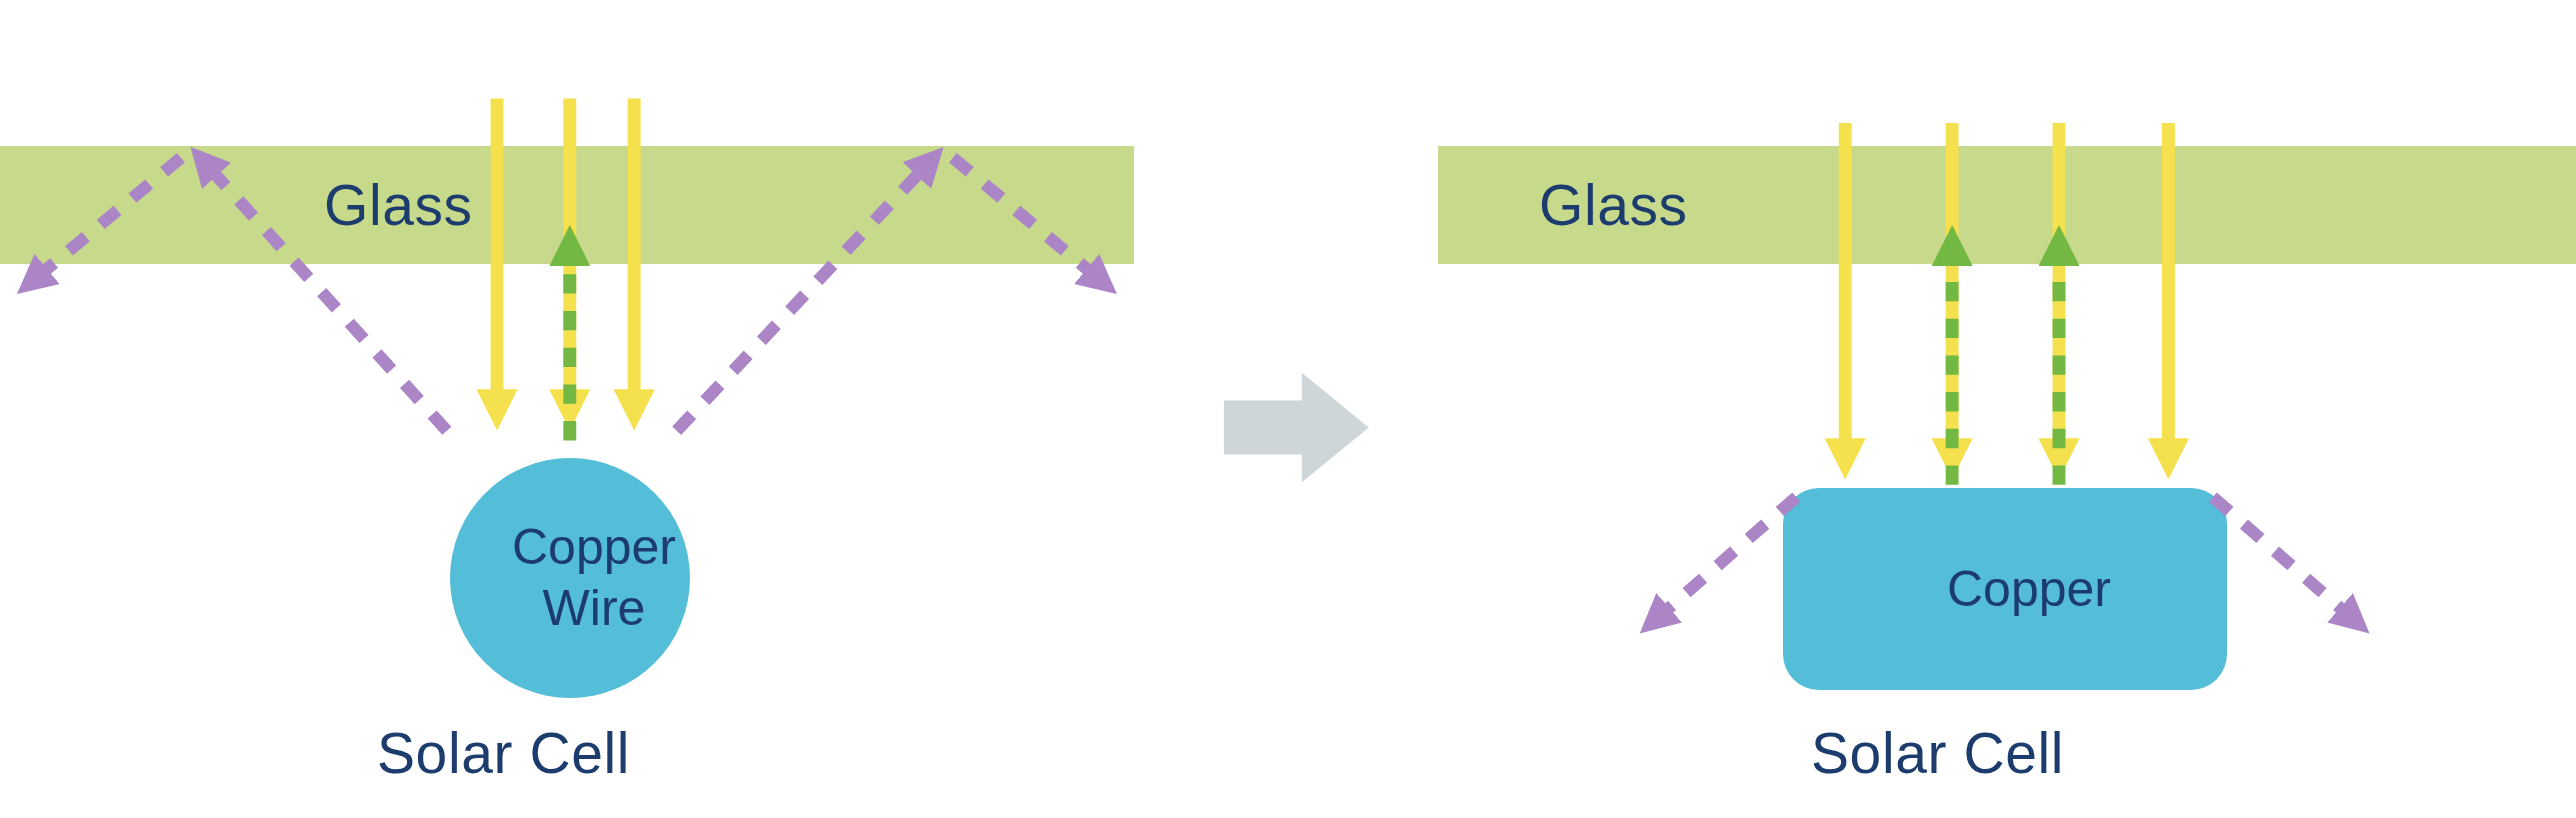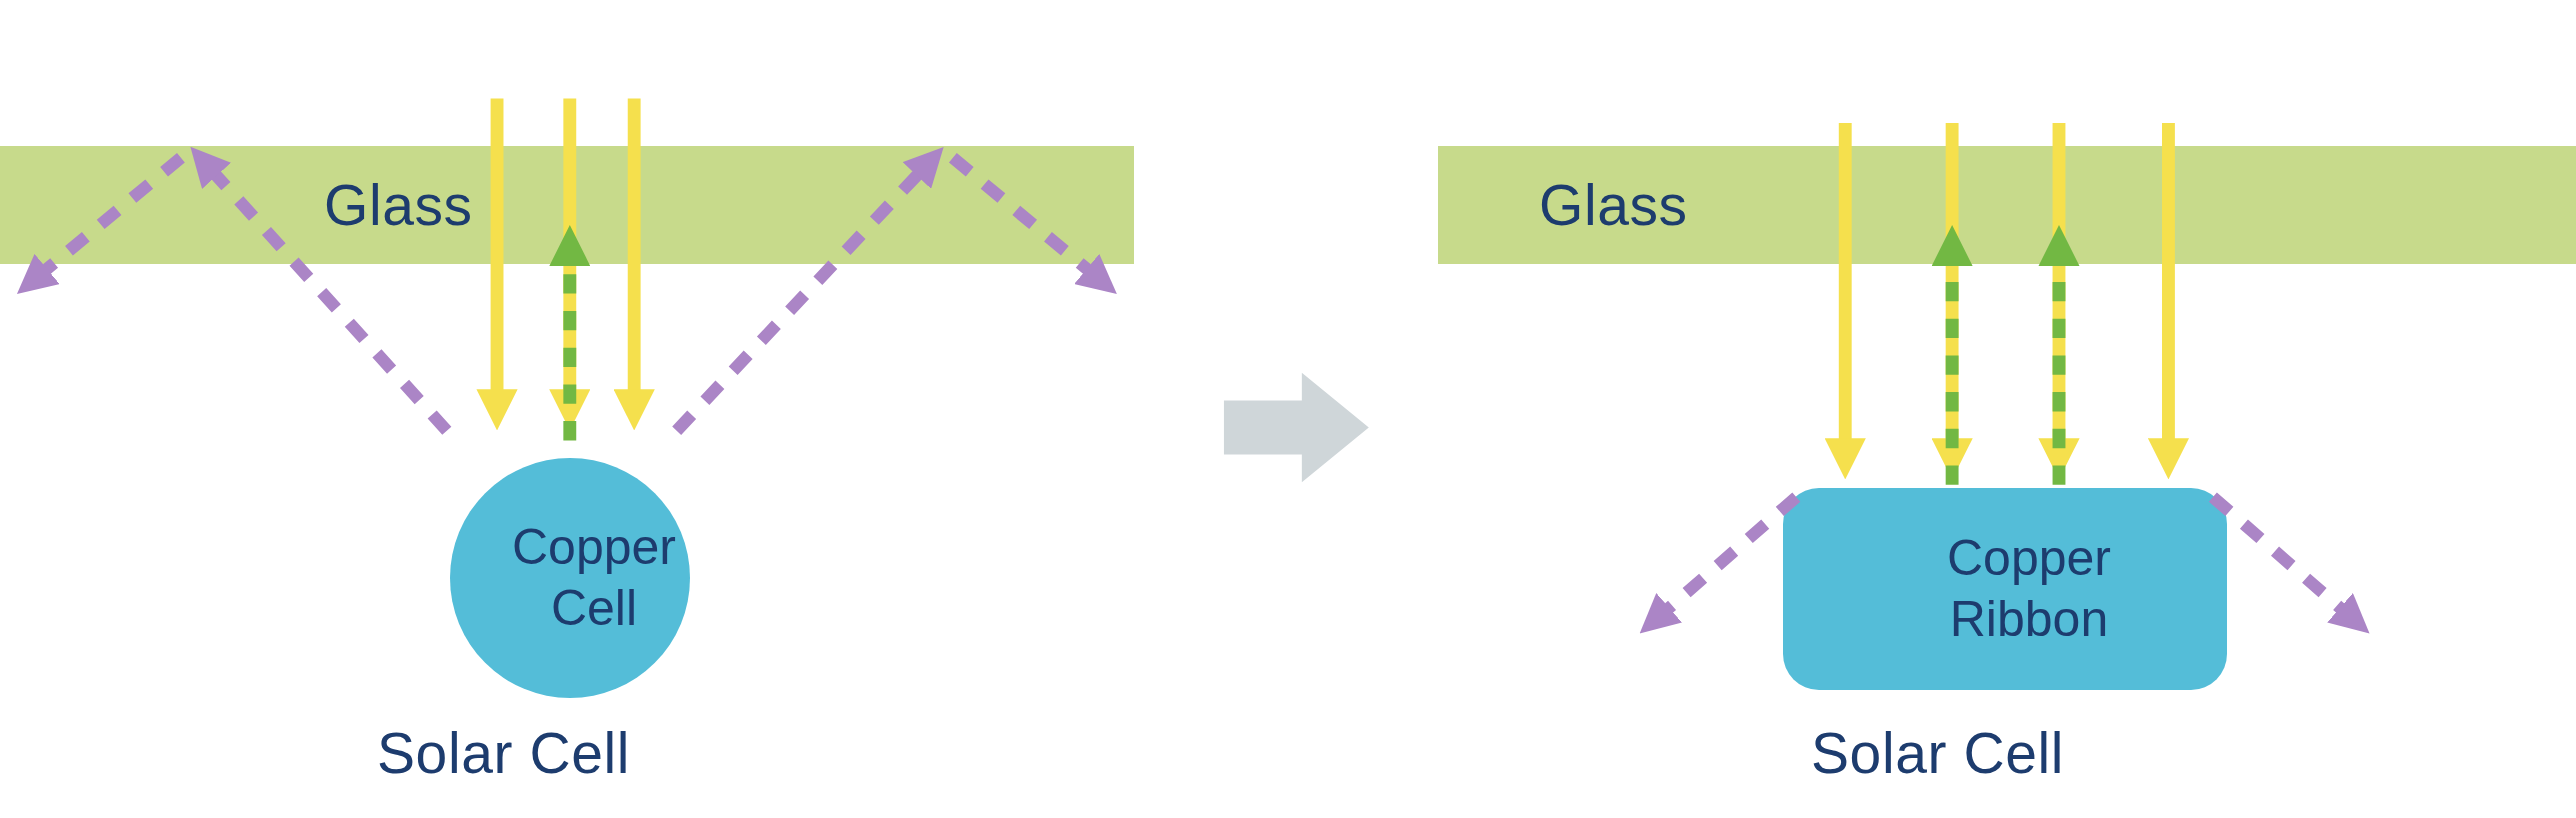--- a/index.html
+++ b/index.html
@@ -49,25 +49,24 @@
 </head>
 <body>
 
 <div id="canvas">
 
   <div class="glass" id="glass-left"></div>
   <div class="glass" id="glass-right"></div>
 
   <div class="copper-wire">
     <div class="component-line">Copper</div>
-    <div class="component-line">Cell</div>
+    <div class="component-line">Wire</div>
   </div>
   <div class="copper-ribbon">
     <div class="component-line">Copper</div>
-    <div class="component-line">Ribbon</div>
   </div>
 
   <svg class="overlay" viewBox="0 0 4001 1272">
     <defs>
       <marker id="hy" viewBox="0 0 10 10" refX="6" refY="5" markerWidth="3.2" markerHeight="3.2" orient="auto-start-reverse">
         <path d="M0,0 L10,5 L0,10 Z" class="fill-yellow"></path>
       </marker>
       <marker id="hg" viewBox="0 0 10 10" refX="6" refY="5" markerWidth="3.2" markerHeight="3.2" orient="auto-start-reverse">
         <path d="M0,0 L10,5 L0,10 Z" class="fill-green"></path>
       </marker>

